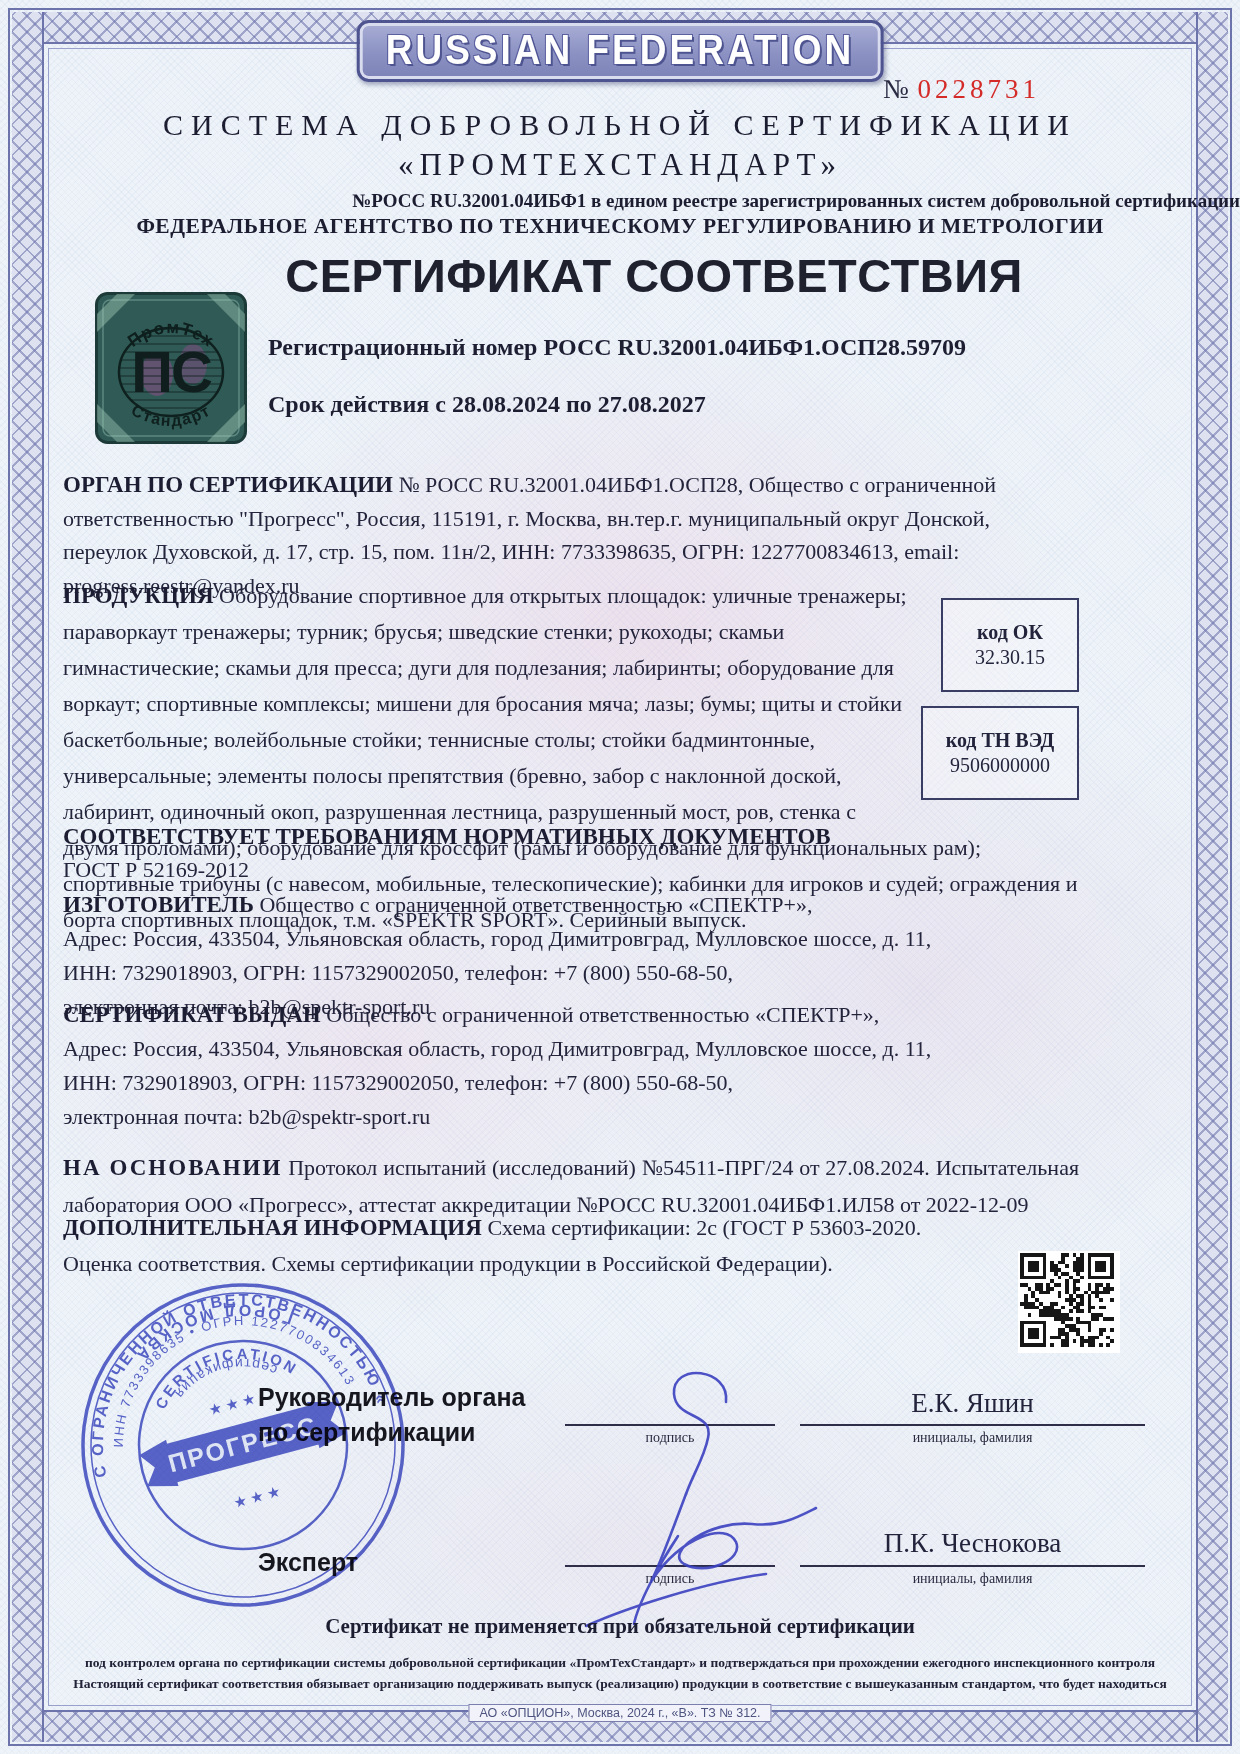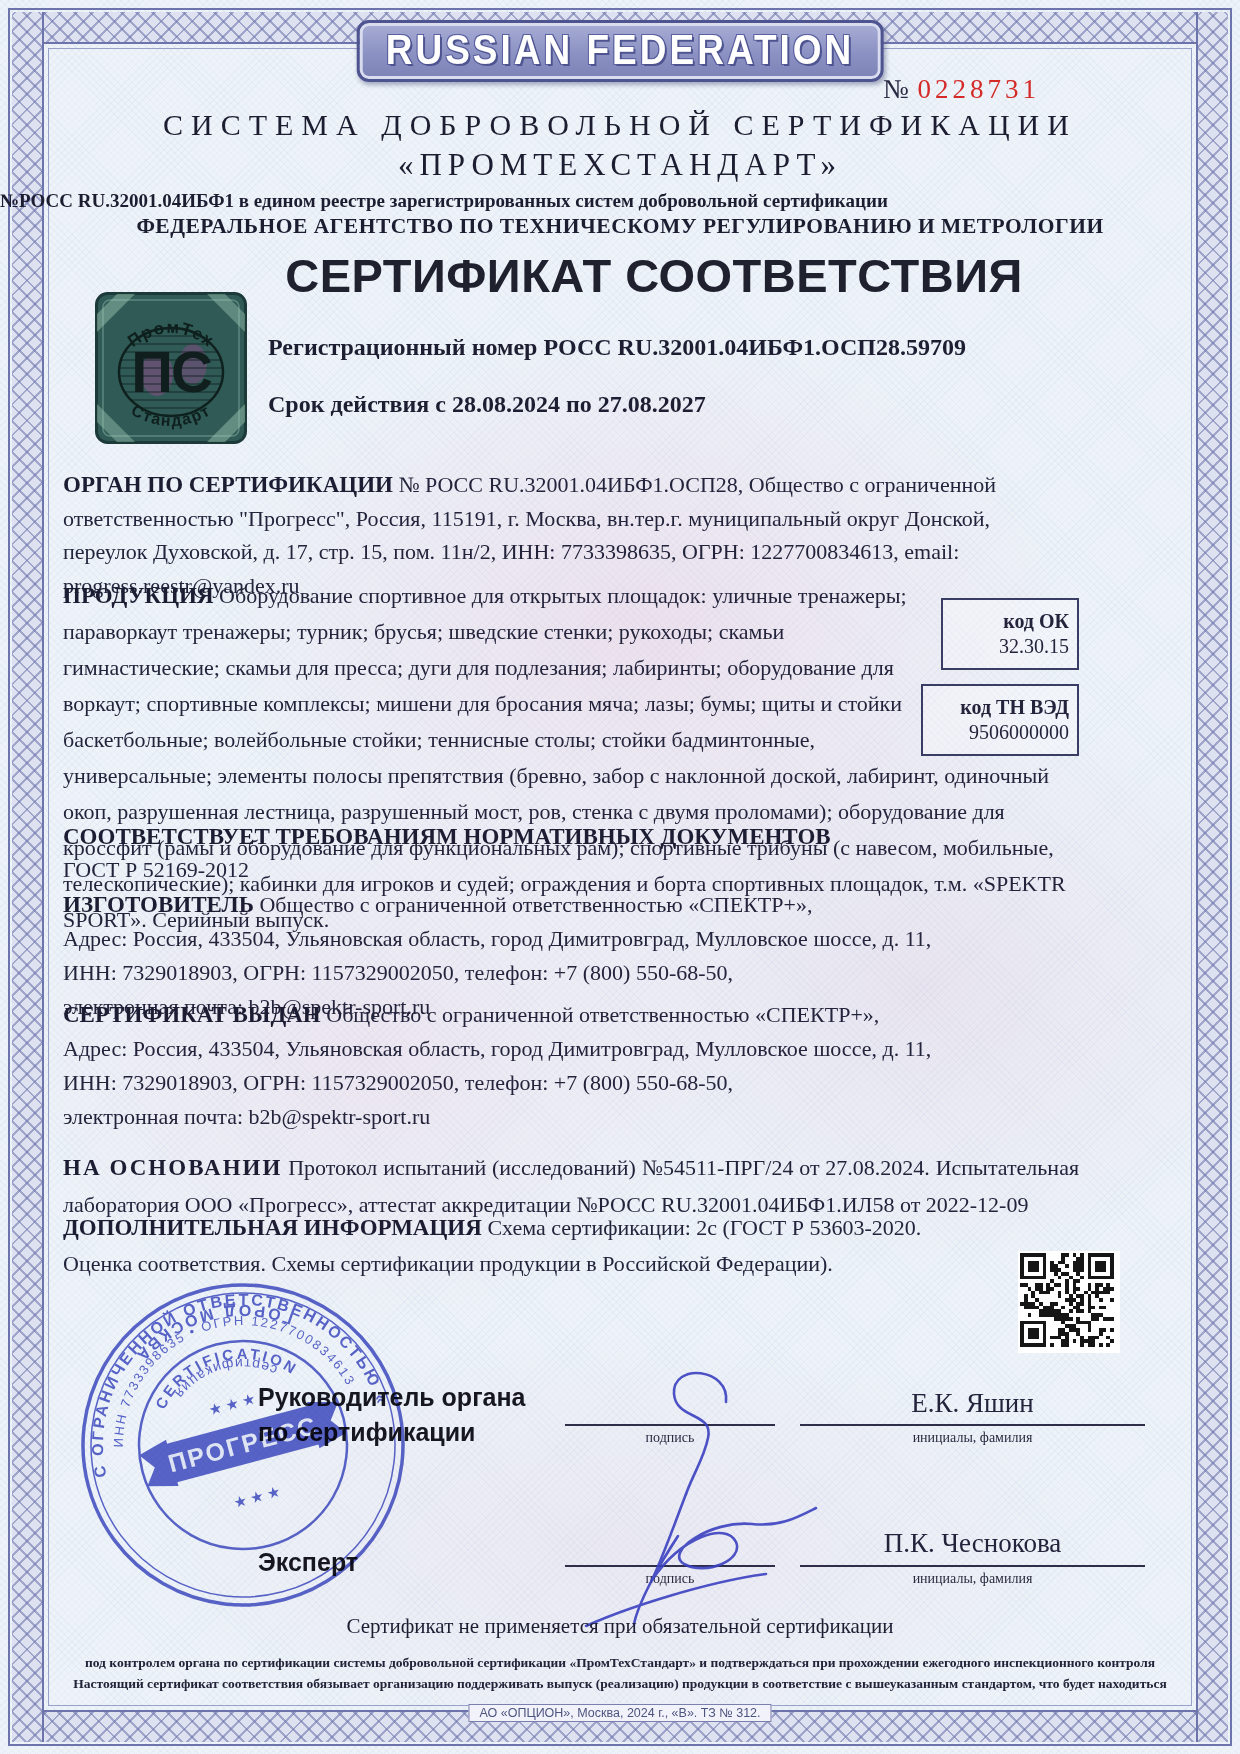--- a/index.html
+++ b/index.html
@@ -42,21 +42,21 @@
     text-shadow:2px 2px 0 #4e5490, -1px -1px 0 #5b61a0, 1px -1px 0 #5b61a0, -1px 1px 0 #5b61a0;
   }
   .cert-number { position:absolute; top:74px; right:200px; font-size:27px; letter-spacing:1px; }
   .cert-number .num-sign { color:#2a2a44; }
   .cert-number .num-val { color:#d42a28; letter-spacing:4px; font-family:Liberation Serif, serif; }
 
   .sys-line1 { position:absolute; top:108px; left:0; width:100%; text-align:center;
     font-size:30px; letter-spacing:8px; color:#1d1d32; }
   .sys-line2 { position:absolute; top:147px; left:0; width:100%; text-align:center;
     font-size:31px; letter-spacing:6px; color:#1d1d32; }
-  .registry-note { position:absolute; top:190px; left:0; width:100%; text-align:left;
+  .registry-note { position:absolute; top:190px; left:0; width:100%; text-align:right;
     font-size:19px; font-weight:700; color:#1d1d32; }
   .agency-line { position:absolute; top:214px; left:0; width:100%; text-align:center;
     font-size:21.5px; font-weight:700; letter-spacing:0.5px; color:#1d1d32; }
 
   .doc-title { position:absolute; top:248px; left:0; width:100%; text-align:center;
     font-family:"Liberation Sans", sans-serif; font-weight:800; font-size:47px;
     letter-spacing:0.5px; color:#20212f; transform:translateX(34px); }
 
   .reg-line  { position:absolute; top:334px; left:268px; font-size:24px; font-weight:700; color:#1e1e33; }
   .valid-line{ position:absolute; top:391px; left:268px; font-size:24px; font-weight:700; color:#1e1e33; }
@@ -71,22 +71,22 @@
   .p-organ   { top:468px; }
   .p-product { top:578px; line-height:36px; }
   .p-comply-label { top:820px; font-size:23px; font-weight:700; color:#1c1d33; }
   .p-comply-value { top:853px; }
   .p-maker   { top:888px; line-height:34px; }
   .p-issued  { top:998px; line-height:34px; }
   .p-basis   { top:1113px; text-align:justify; line-height:37px;margin-top:36px; }
   .p-basis .lbl { letter-spacing:2px; }
   .p-add     { top:1210px; width:932px; line-height:36px; }
 
-  .code-box { float:right; clear:right; border:2px solid #3a3d63; text-align:right;
-    padding:9px 8px; margin-left:16px; background:rgba(255,255,255,0.28); }
+  .code-box { float:right; clear:right; border:2px solid #3a3d63; text-align:center;
+    padding:20px 8px; margin-left:16px; background:rgba(255,255,255,0.28); }
   .code-box.ok    { margin-top:20px; width:118px; }
   .code-box.tnved { margin-top:14px; width:138px; }
   .cb-label { display:block; font-weight:700; font-size:20px; line-height:25px; }
   .cb-value { display:block; font-size:20px; line-height:25px; }
 
   
   .qr-wrap { position:absolute; top:1251px; left:1018px; width:98px; height:98px; background:#fff; padding:2px; }
   .qr-caption { position:absolute; top:1356px; left:962px; width:210px; text-align:center;
     font-family:"Liberation Sans", sans-serif; font-weight:700; font-size:17.5px; line-height:23px; color:#1c1c2e; }
   .qr-caption span { display:block; }
@@ -111,21 +111,21 @@
   .uc-n1 { top:1430px; left:800px; width:345px; }
   .uc-n2 { top:1571px; left:800px; width:345px; }
   .ink { position:absolute; top:1340px; left:528px; width:360px; height:300px; pointer-events:none; }
 
   
   .stamp { position:absolute; top:1262px; left:60px; width:366px; height:366px; opacity:0.82;
     mix-blend-mode:multiply; pointer-events:none; }
 
   
   .disclaimer { position:absolute; top:1614px; left:0; width:100%; text-align:center;
-    font-size:21px; font-weight:400; color:#1d1d32; }
+    font-size:21px; font-weight:700; color:#1d1d32; }
   .fine-print { position:absolute; top:1652px; left:55px; width:1130px; text-align:center;
     font-size:13.5px; font-weight:700; line-height:21px; color:#222238; }
   .fine-print span { display:block; }
   .imprint { position:absolute; top:1704px; left:50%; transform:translateX(-50%);
     background:#f2f3fa; border:1px solid #7b7fae; padding:1px 10px;
     font-family:"Liberation Sans", sans-serif; font-size:12.5px; color:#4e5480; z-index:6; }
 </style>
 </head>
 <body>
 

